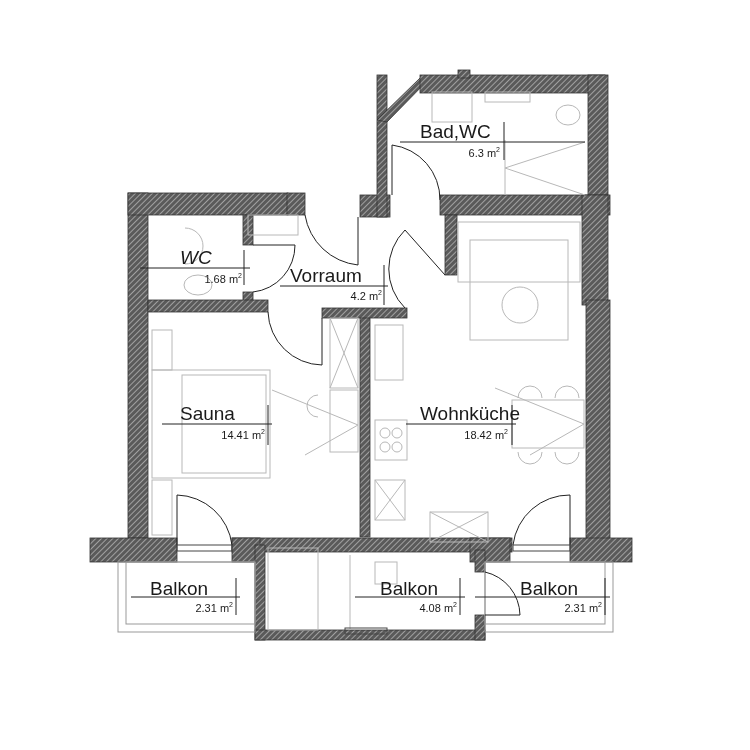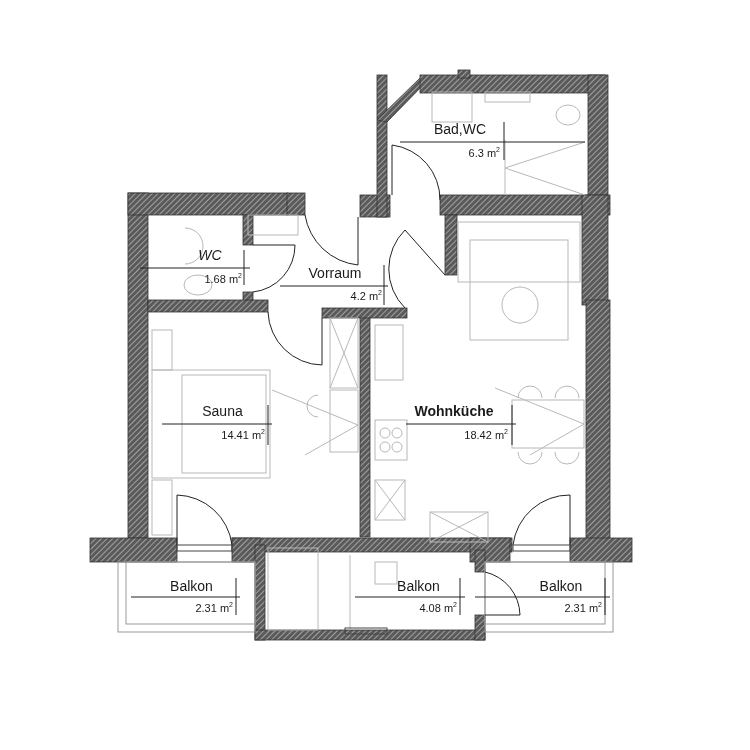--- a/index.html
+++ b/index.html
@@ -1,19 +1,19 @@
 <!DOCTYPE html>
 <html><head>
 <meta charset="utf-8">
 <style>
   html, body { margin: 0; padding: 0; background: #ffffff; }
   body { width: 750px; height: 750px; position: relative; overflow: hidden; font-family: "Liberation Sans", sans-serif; }
   #plan { position: absolute; left: 0; top: 0; }
   .lbl { position: absolute; font-family: "Liberation Sans", sans-serif; color: #1a1a1a; white-space: nowrap; }
-  .room-name { font-size: 14px; text-align: center; }
+  .room-name { font-size: 19px; text-align: left; }
   .room-area { font-size: 11px; text-align: right; }
   .room-area sup { font-size: 7px; vertical-align: 5px; }
 </style>
 </head>
 <body>
 
 <svg id="plan" width="750" height="750" viewBox="0 0 750 750" xmlns="http://www.w3.org/2000/svg">
   <defs>
     <pattern id="hatch" patternUnits="userSpaceOnUse" width="4" height="4" patternTransform="rotate(45)">
       <rect width="4" height="4" fill="#5a5a5a"></rect>
@@ -165,21 +165,21 @@
 
 <div class="lbl room-name" style="left:180px; top:247px; width:60px;font-style:italic;">WC</div>
 <div class="lbl room-area" style="left:180px; top:272px; width:62px;"><span>1.68</span> <span>m</span><sup>2</sup></div>
 
 <div class="lbl room-name" style="left:290px; top:265px; width:90px;">Vorraum</div>
 <div class="lbl room-area" style="left:320px; top:289px; width:62px;"><span>4.2</span> <span>m</span><sup>2</sup></div>
 
 <div class="lbl room-name" style="left:180px; top:403px; width:85px;">Sauna</div>
 <div class="lbl room-area" style="left:190px; top:428px; width:75px;"><span>14.41</span> <span>m</span><sup>2</sup></div>
 
-<div class="lbl room-name" style="left:400px; top:403px; width:108px;font-weight:bold;">Wohnküche</div>
+<div class="lbl room-name" style="left:420px; top:403px; width:108px;">Wohnküche</div>
 <div class="lbl room-area" style="left:430px; top:428px; width:78px;"><span>18.42</span> <span>m</span><sup>2</sup></div>
 
 <div class="lbl room-name" style="left:150px; top:578px; width:83px;">Balkon</div>
 <div class="lbl room-area" style="left:170px; top:601px; width:63px;"><span>2.31</span> <span>m</span><sup>2</sup></div>
 
 <div class="lbl room-name" style="left:380px; top:578px; width:77px;">Balkon</div>
 <div class="lbl room-area" style="left:395px; top:601px; width:62px;"><span>4.08</span> <span>m</span><sup>2</sup></div>
 
 <div class="lbl room-name" style="left:520px; top:578px; width:82px;">Balkon</div>
 <div class="lbl room-area" style="left:540px; top:601px; width:62px;"><span>2.31</span> <span>m</span><sup>2</sup></div>

